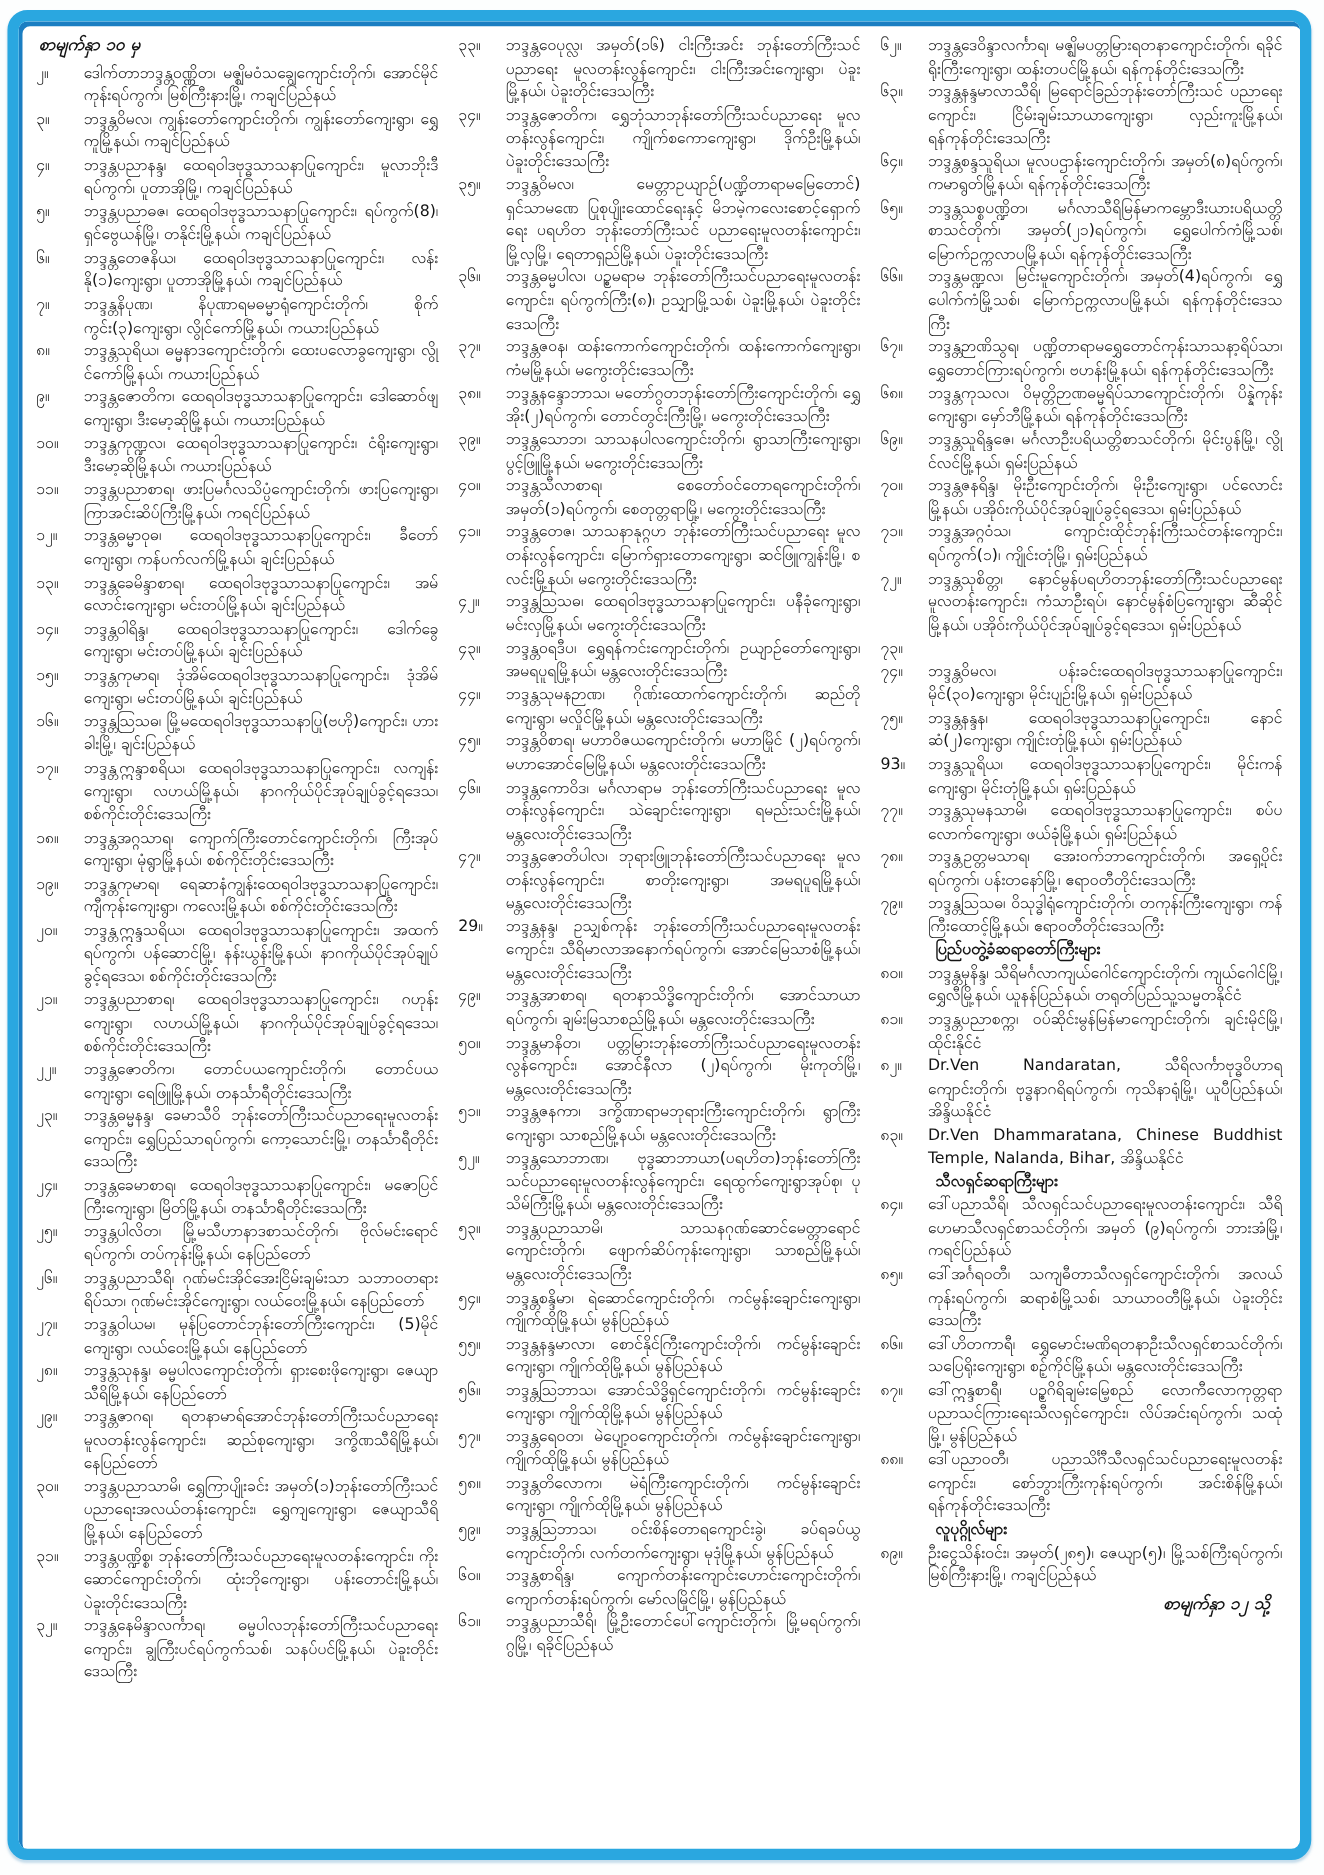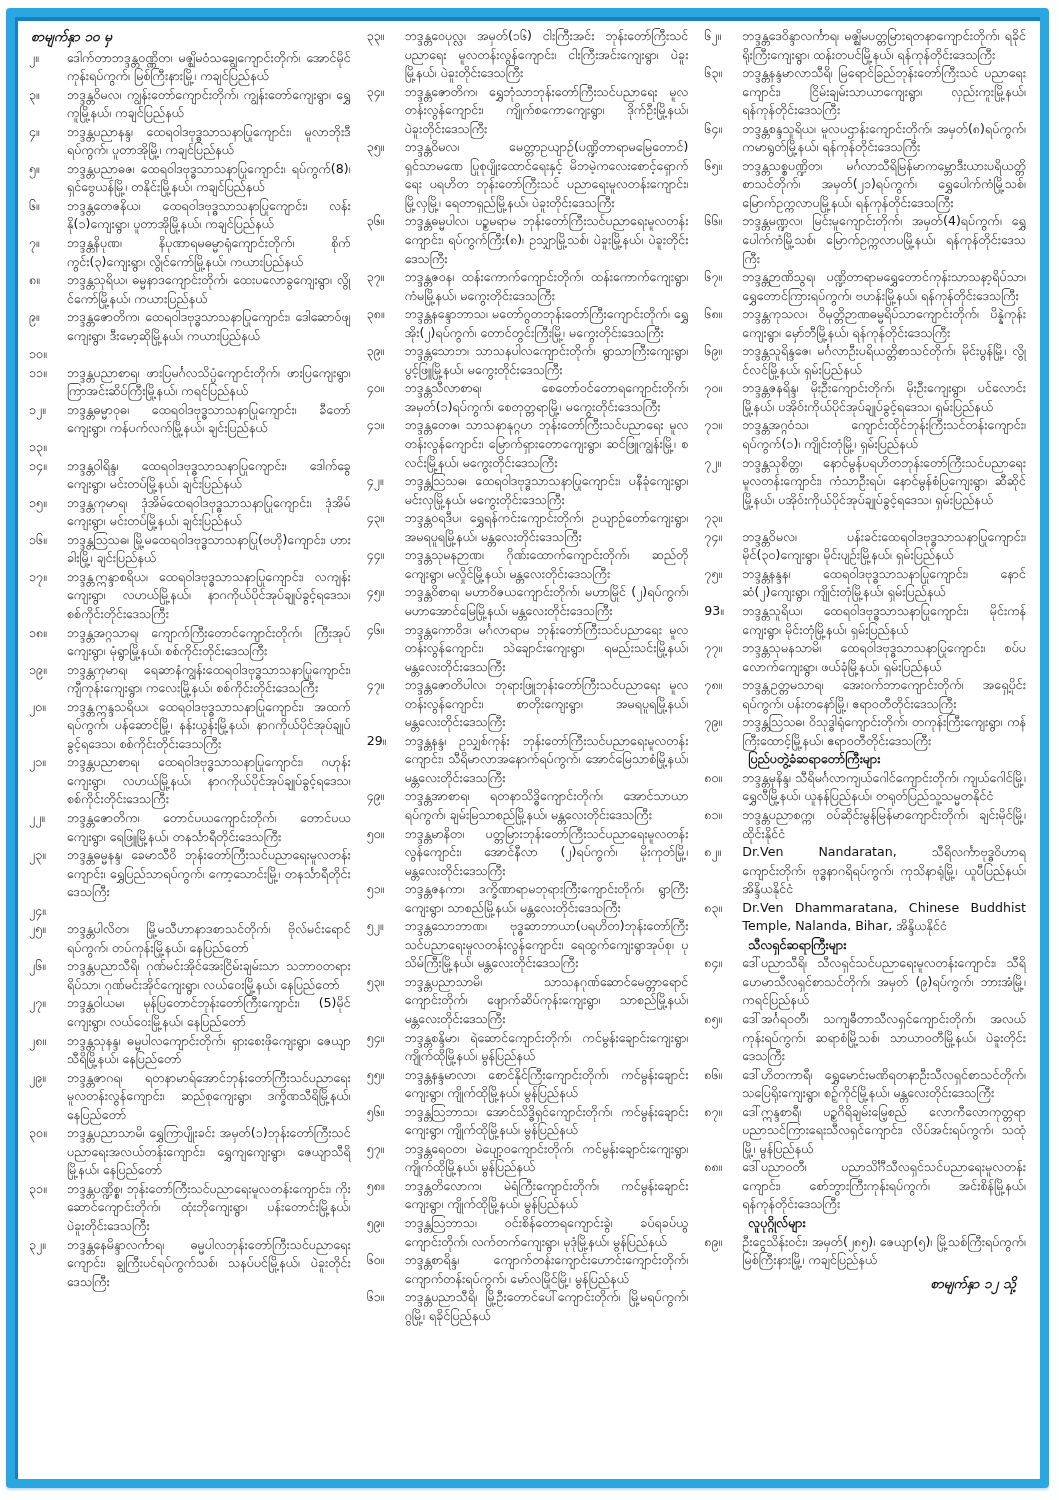--- a/index.html
+++ b/index.html
@@ -1,19 +1,19 @@
 <!DOCTYPE html>
 <html><head>
 <meta charset="utf-8">
 <style>
   html,body{margin:0;padding:0;background:#f7fbfd;}
   .page{position:relative;width:1059px;height:1500px;background:#fdfefe;overflow:hidden;
         font-family:"DejaVu Sans",sans-serif;}
   .frame{position:absolute;left:6px;top:8px;right:10px;bottom:12px;
-         border:9px solid #2aa7e0;border-radius:4px;background:#ffffff;
+         border:9px solid #2aa7e0;border-radius:16px;background:#ffffff;
          box-shadow:2px 3px 0 1px #1b7ec2 inset, 0 2px 2px rgba(30,120,180,.25);
          padding:10px 14px 8px 14px;box-sizing:border-box;overflow:hidden;}
   .cols{display:flex;gap:16px;height:100%;}
   .col{flex:1 1 0;min-width:0;color:#141414;font-size:12.6px;line-height:18.55px;
        text-align:justify;}
   .pagefrom{font-weight:bold;font-style:italic;font-size:13.5px;margin:0 0 3px 2px;}
   .pageto{font-weight:bold;font-style:italic;font-size:13.5px;text-align:right;
           margin:4px 10px 4px 0;}
   .item{display:grid;grid-template-columns:36px 1fr;column-gap:2px;}
   .item .num{white-space:nowrap;}
@@ -56,31 +56,33 @@
             <div class="item">
               <span class="num">၈။</span>
               <span class="txt">ဘဒ္ဒန္တသုရိယ၊ ဓမ္မနာဒကျောင်းတိုက်၊ ထေးပလောခွကျေးရွာ၊ လွိုင်ကော်မြို့နယ်၊ ကယားပြည်နယ်</span>
             </div>
             <div class="item">
               <span class="num">၉။</span>
               <span class="txt">ဘဒ္ဒန္တဇောတိက၊ ထေရဝါဒဗုဒ္ဓသာသနာပြုကျောင်း၊ ဒေါဆောဝ်ဖျကျေးရွာ၊ ဒီးမော့ဆိုမြို့နယ်၊ ကယားပြည်နယ်</span>
             </div>
             <div class="item">
               <span class="num">၁၀။</span>
+              <span class="txt">ဘဒ္ဒန္တကုဏ္ဍလ၊ ထေရဝါဒဗုဒ္ဓသာသနာပြုကျောင်း၊ ငံရိုးကျေးရွာ၊ ဒီးမော့ဆိုမြို့နယ်၊ ကယားပြည်နယ်</span>
             </div>
             <div class="item">
               <span class="num">၁၁။</span>
               <span class="txt">ဘဒ္ဒန္တပညာစာရ၊ ဖားပြမင်္ဂလသိပ္ပံကျောင်းတိုက်၊ ဖားပြကျေးရွာ၊ ကြာအင်းဆိပ်ကြီးမြို့နယ်၊ ကရင်ပြည်နယ်</span>
             </div>
             <div class="item">
               <span class="num">၁၂။</span>
               <span class="txt">ဘဒ္ဒန္တဓမ္မာဝုဓ၊ ထေရဝါဒဗုဒ္ဓသာသနာပြုကျောင်း၊ ခီတော်ကျေးရွာ၊ ကန်ပက်လက်မြို့နယ်၊ ချင်းပြည်နယ်</span>
             </div>
             <div class="item">
               <span class="num">၁၃။</span>
+              <span class="txt">ဘဒ္ဒန္တခေမိန္ဒာစာရ၊ ထေရဝါဒဗုဒ္ဓသာသနာပြုကျောင်း၊ အမ်လောင်းကျေးရွာ၊ မင်းတပ်မြို့နယ်၊ ချင်းပြည်နယ်</span>
             </div>
             <div class="item">
               <span class="num">၁၄။</span>
               <span class="txt">ဘဒ္ဒန္တဝါရိန္ဒ၊ ထေရဝါဒဗုဒ္ဓသာသနာပြုကျောင်း၊ ဒေါက်ခွေကျေးရွာ၊ မင်းတပ်မြို့နယ်၊ ချင်းပြည်နယ်</span>
             </div>
             <div class="item">
               <span class="num">၁၅။</span>
               <span class="txt">ဘဒ္ဒန္တကုမာရ၊ ဒုံအိမ်ထေရဝါဒဗုဒ္ဓသာသနာပြုကျောင်း၊ ဒုံအိမ်ကျေးရွာ၊ မင်းတပ်မြို့နယ်၊ ချင်းပြည်နယ်</span>
             </div>
             <div class="item">
@@ -110,20 +112,21 @@
             <div class="item">
               <span class="num">၂၂။</span>
               <span class="txt">ဘဒ္ဒန္တဇောတိက၊ တောင်ပယကျောင်းတိုက်၊ တောင်ပယကျေးရွာ၊ ရေဖြူမြို့နယ်၊ တနင်္သာရီတိုင်းဒေသကြီး</span>
             </div>
             <div class="item">
               <span class="num">၂၃။</span>
               <span class="txt">ဘဒ္ဒန္တဓမ္မနန္ဒ၊ ခေမာသီဝိ ဘုန်းတော်ကြီးသင်ပညာရေးမူလတန်းကျောင်း၊ ရွှေပြည်သာရပ်ကွက်၊ ကော့သောင်းမြို့၊ တနင်္သာရီတိုင်းဒေသကြီး</span>
             </div>
             <div class="item">
               <span class="num">၂၄။</span>
+              <span class="txt">ဘဒ္ဒန္တခေမာစာရ၊ ထေရဝါဒဗုဒ္ဓသာသနာပြုကျောင်း၊ မဇောပြင်ကြီးကျေးရွာ၊ မြိတ်မြို့နယ်၊ တနင်္သာရီတိုင်းဒေသကြီး</span>
             </div>
             <div class="item">
               <span class="num">၂၅။</span>
               <span class="txt">ဘဒ္ဒန္တပါလိတ၊ မြို့မသီဟာနာဒစာသင်တိုက်၊ ဗိုလ်မင်းရောင်ရပ်ကွက်၊ တပ်ကုန်းမြို့နယ်၊ နေပြည်တော်</span>
             </div>
             <div class="item">
               <span class="num">၂၆။</span>
               <span class="txt">ဘဒ္ဒန္တပညာသီရိ၊ ဂုဏ်မင်းအိုင်အေးငြိမ်းချမ်းသာ သဘာဝတရားရိပ်သာ၊ ဂုဏ်မင်းအိုင်ကျေးရွာ၊ လယ်ဝေးမြို့နယ်၊ နေပြည်တော်</span>
             </div>
             <div class="item">

